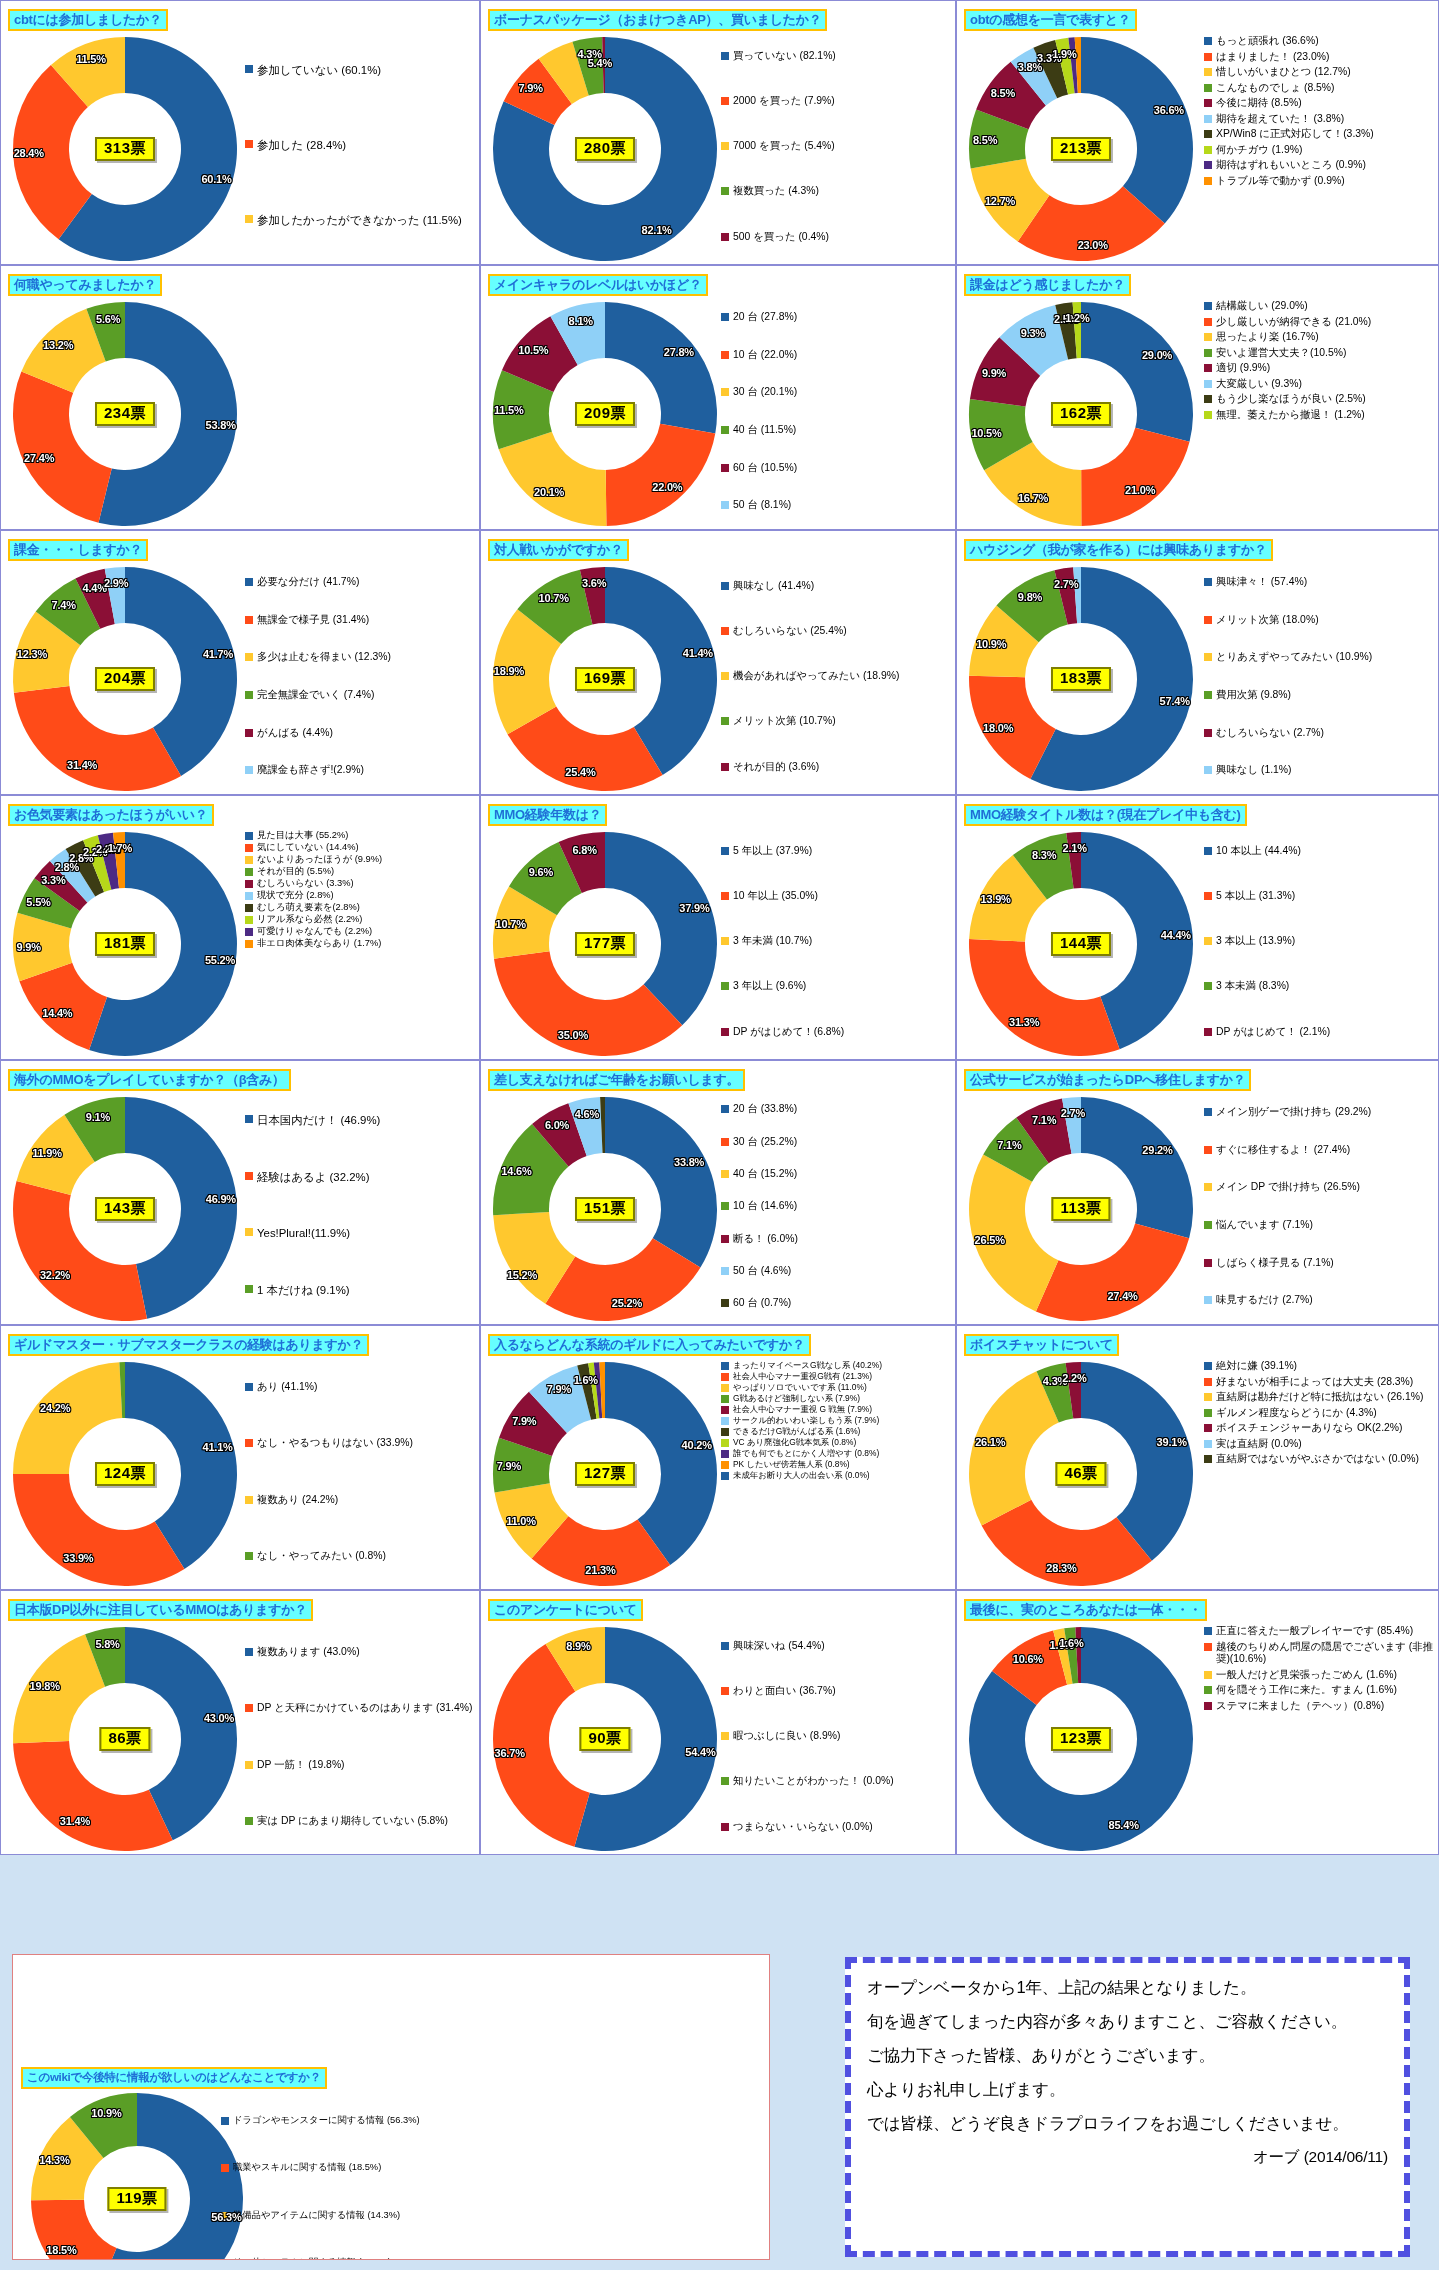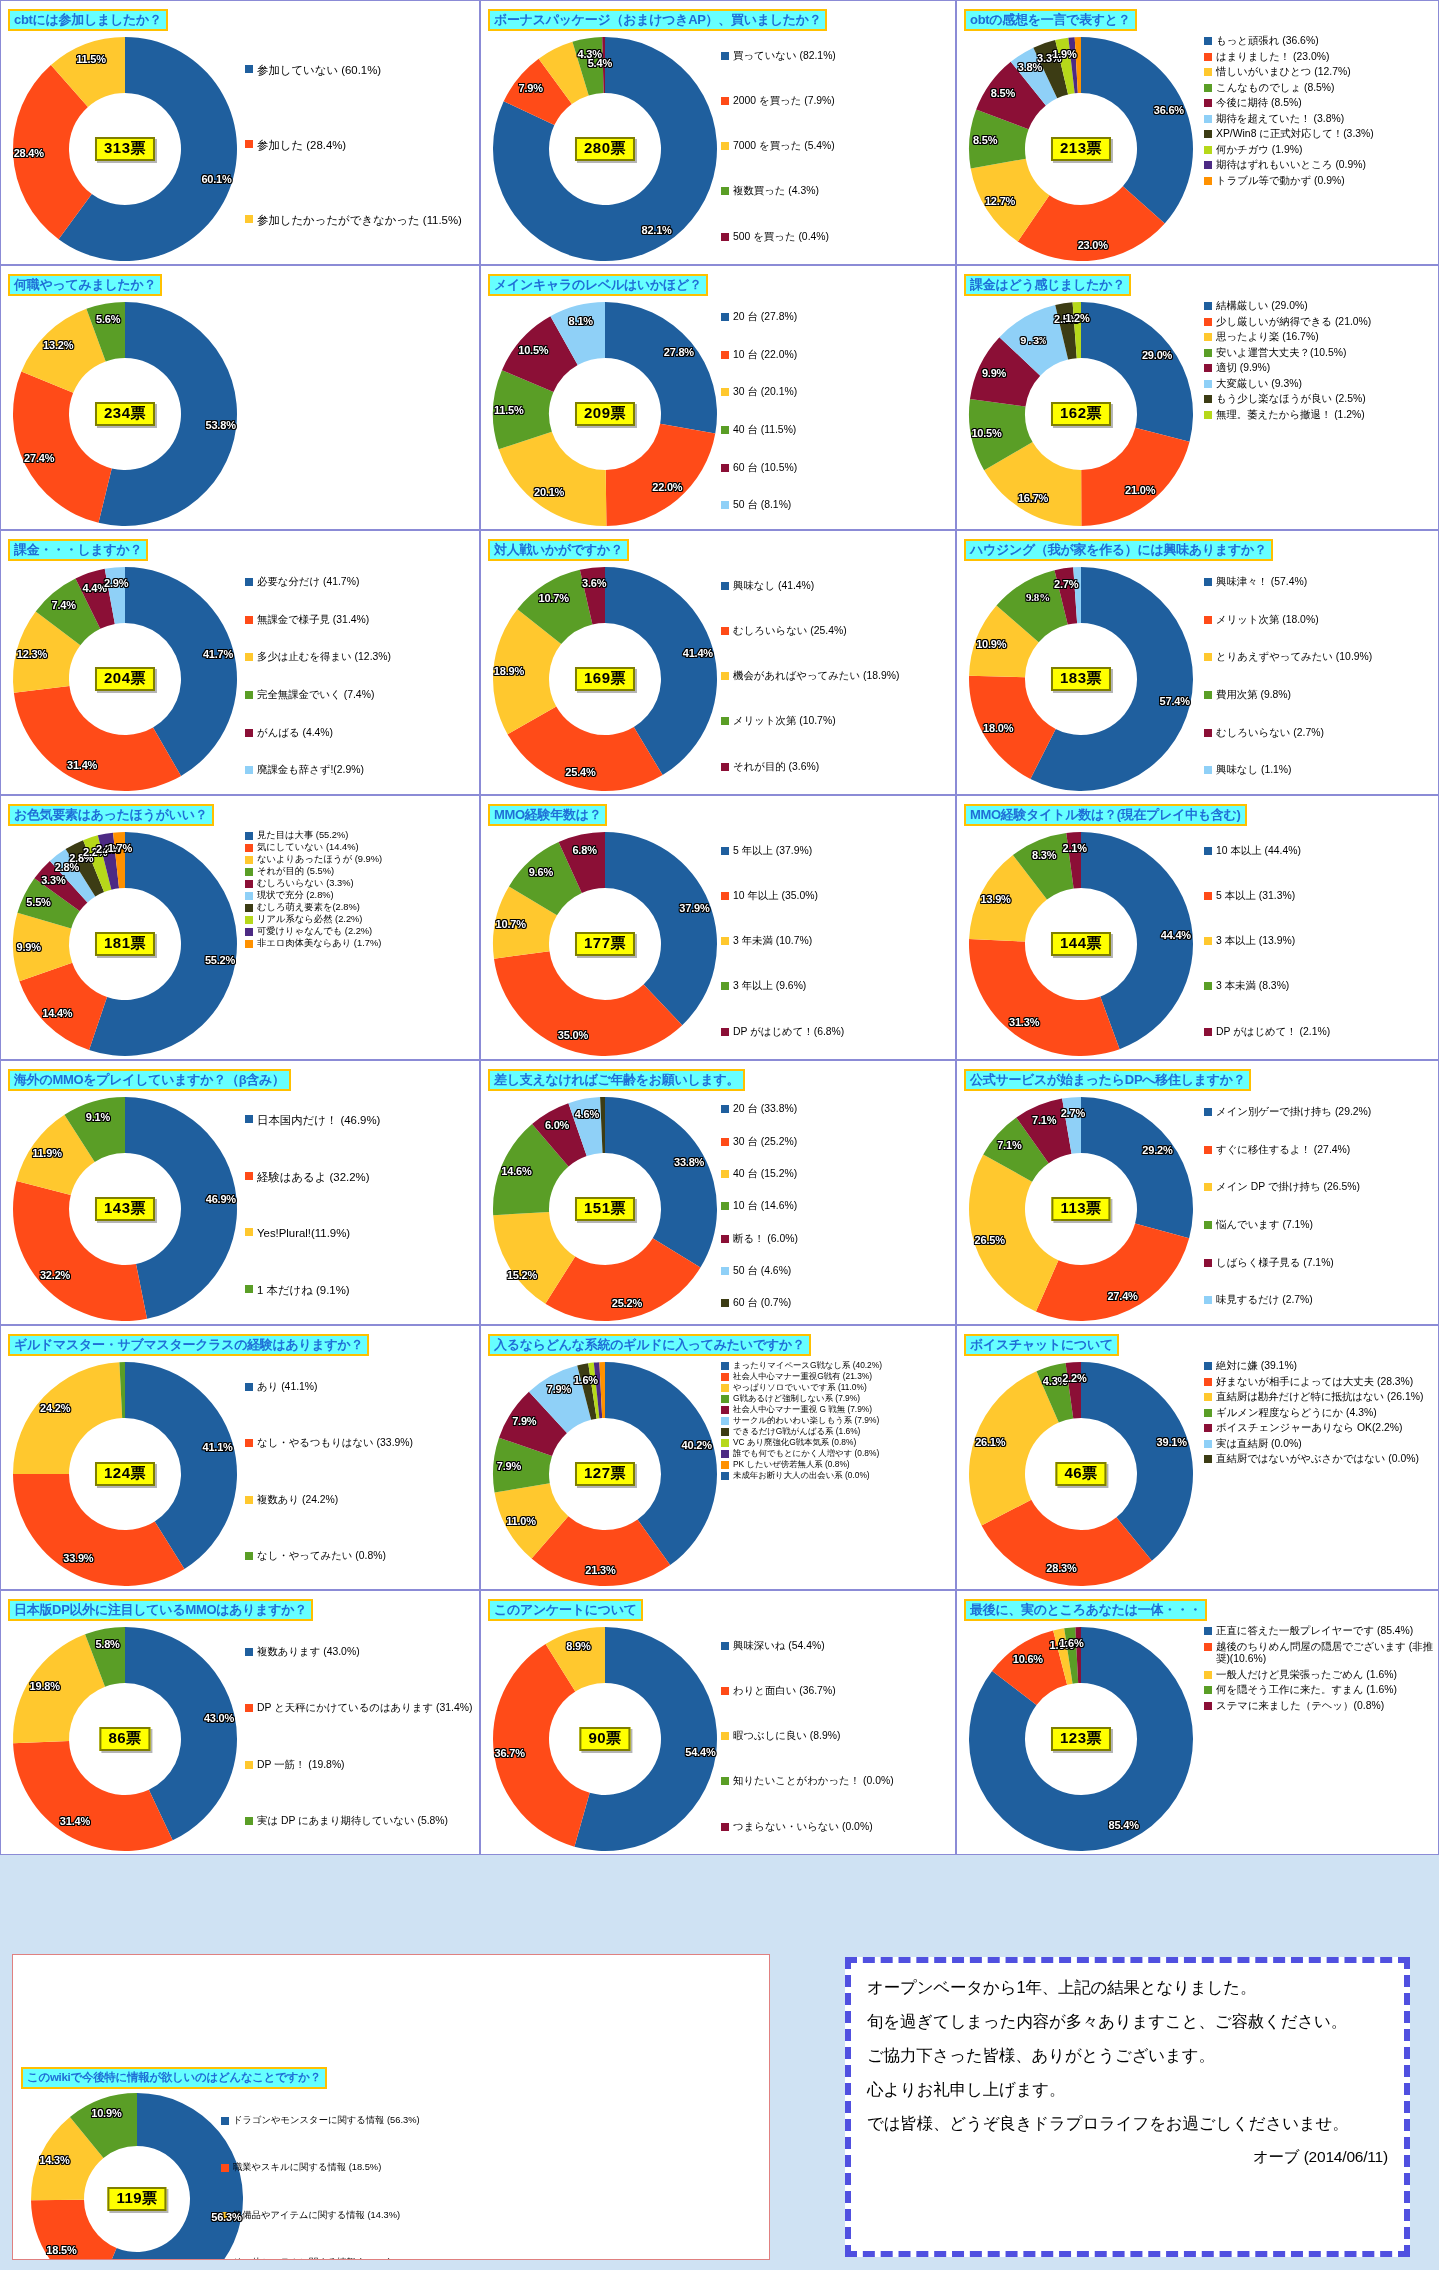--- a/index.html
+++ b/index.html
@@ -374,21 +374,21 @@
           <path d="M10.994840577200208 103.10521629835458 A112 112 0 0 1 40.41810288627386 41.26412792360145 L81.20905144313693 79.63206396180072 A56 56 0 0 0 66.4974202886001 110.55260814917729 Z" fill="#8b0f36"></path>
           <path d="M40.41810288627386 41.26412792360145 A112 112 0 0 1 96.22169666798915 9.006976932819981 L109.11084833399457 63.50348846640999 A56 56 0 0 0 81.20905144313693 79.63206396180072 Z" fill="#8fd0f7"></path>
           <path d="M96.22169666798915 9.006976932819981 A112 112 0 0 1 113.57181000169834 6.317568018275452 L117.78590500084917 62.158784009137726 A56 56 0 0 0 109.11084833399457 63.50348846640999 Z" fill="#3c3c14"></path>
           <path d="M113.57181000169834 6.317568018275452 A112 112 0 0 1 121.99999999999999 6 L121.99999999999999 62 A56 56 0 0 0 117.78590500084917 62.158784009137726 Z" fill="#b6d81a"></path>
         </svg>
         <div class="slicelabel" style="left: 198.054px; top: 58.8955px;">29.0%</div>
         <div class="slicelabel" style="left: 181.224px; top: 193.961px;">21.0%</div>
         <div class="slicelabel" style="left: 74.0583px; top: 201.541px;">16.7%</div>
         <div class="slicelabel" style="left: 27.5271px; top: 136.773px;">10.5%</div>
         <div class="slicelabel" style="left: 35.0229px; top: 76.6173px;">9.9%</div>
-        <div class="slicelabel" style="left: 73.7964px; top: 45px; font-family: Liberation Mono, monospace;">9.3%</div>
+        <div class="slicelabel" style="left: 73.7964px; top: 37px;">9.3%</div>
         <div class="slicelabel" style="left: 107.246px; top: 22.8167px;">2.5%</div>
         <div class="slicelabel" style="left: 118.373px; top: 21.7483px;">1.2%</div>
         <div class="votebox" style="left: 122px; top: 118px;">162票</div>
       </div>
       <div class="legend lg-md">
         <div class="litem">
           <span class="lsw" style="background: rgb(31, 95, 158);"></span>
           <span class="ltx">結構厳しい (29.0%)</span>
         </div>
         <div class="litem">
@@ -514,21 +514,21 @@
           <path d="M122 6 A112 112 0 1 1 71.41999400578783 217.92828925597325 L96.70999700289391 167.96414462798663 A56 56 0 1 0 122 62 Z" fill="#1f5f9e"></path>
           <path d="M71.41999400578783 217.92828925597325 A112 112 0 0 1 10.049977175162454 114.65449712025963 L66.02498858758122 116.32724856012982 A56 56 0 0 0 96.70999700289391 167.96414462798663 Z" fill="#ff4b18"></path>
           <path d="M10.049977175162454 114.65449712025963 A112 112 0 0 1 37.460974513190536 44.534680496573216 L79.73048725659527 81.26734024828662 A56 56 0 0 0 66.02498858758122 116.32724856012982 Z" fill="#ffc82e"></path>
           <path d="M37.460974513190536 44.534680496573216 A112 112 0 0 1 95.4861044473319 9.183579627786841 L108.74305222366596 63.59178981389342 A56 56 0 0 0 79.73048725659527 81.26734024828662 Z" fill="#5a9e26"></path>
           <path d="M95.4861044473319 9.183579627786841 A112 112 0 0 1 114.2575470053842 6.267934675733471 L118.1287735026921 62.133967337866736 A56 56 0 0 0 108.74305222366596 63.59178981389342 Z" fill="#8b0f36"></path>
           <path d="M114.2575470053842 6.267934675733471 A112 112 0 0 1 122.00000000000009 6 L122.00000000000004 62 A56 56 0 0 0 118.1287735026921 62.133967337866736 Z" fill="#8fd0f7"></path>
         </svg>
         <div class="slicelabel" style="left: 215.689px; top: 140.36px;">57.4%</div>
         <div class="slicelabel" style="left: 39.1968px; top: 167.205px;">18.0%</div>
         <div class="slicelabel" style="left: 32.2909px; top: 82.9312px;">10.9%</div>
-        <div class="slicelabel" style="left: 79px; top: 35.7434px; font-family: Liberation Serif, serif;">9.8%</div>
+        <div class="slicelabel" style="left: 71px; top: 35.7434px;">9.8%</div>
         <div class="slicelabel" style="left: 107.217px; top: 22.8213px;">2.7%</div>
         <div class="slicelabel" style="left: 117.677px; top: -6.92522px;">1.1%</div>
         <div class="votebox" style="left: 122px; top: 118px;">183票</div>
       </div>
       <div class="legend lg-md centered">
         <div class="litem">
           <span class="lsw" style="background: rgb(31, 95, 158);"></span>
           <span class="ltx">興味津々！ (57.4%)</span>
         </div>
         <div class="litem">

